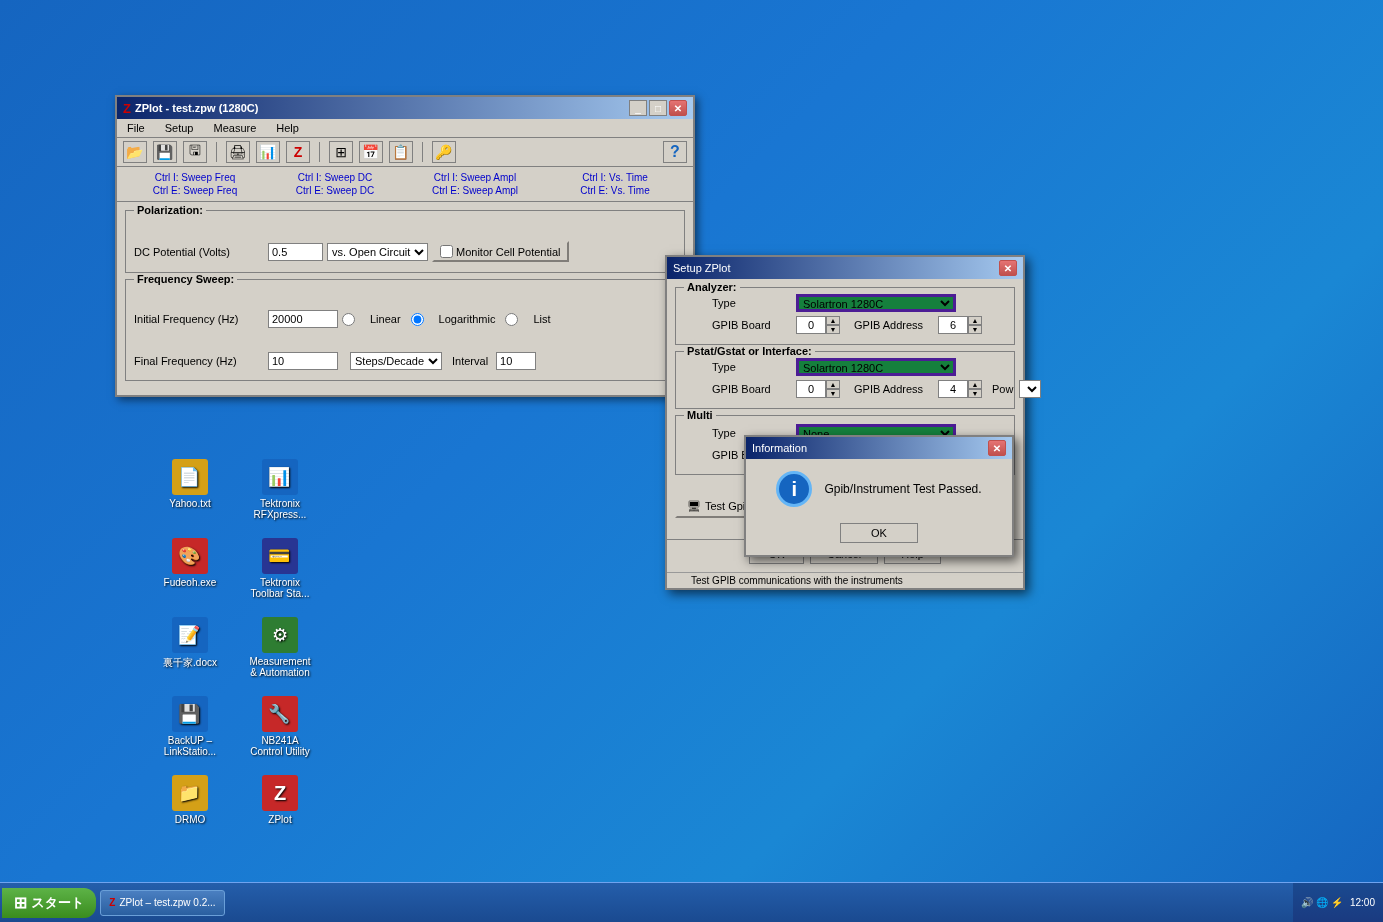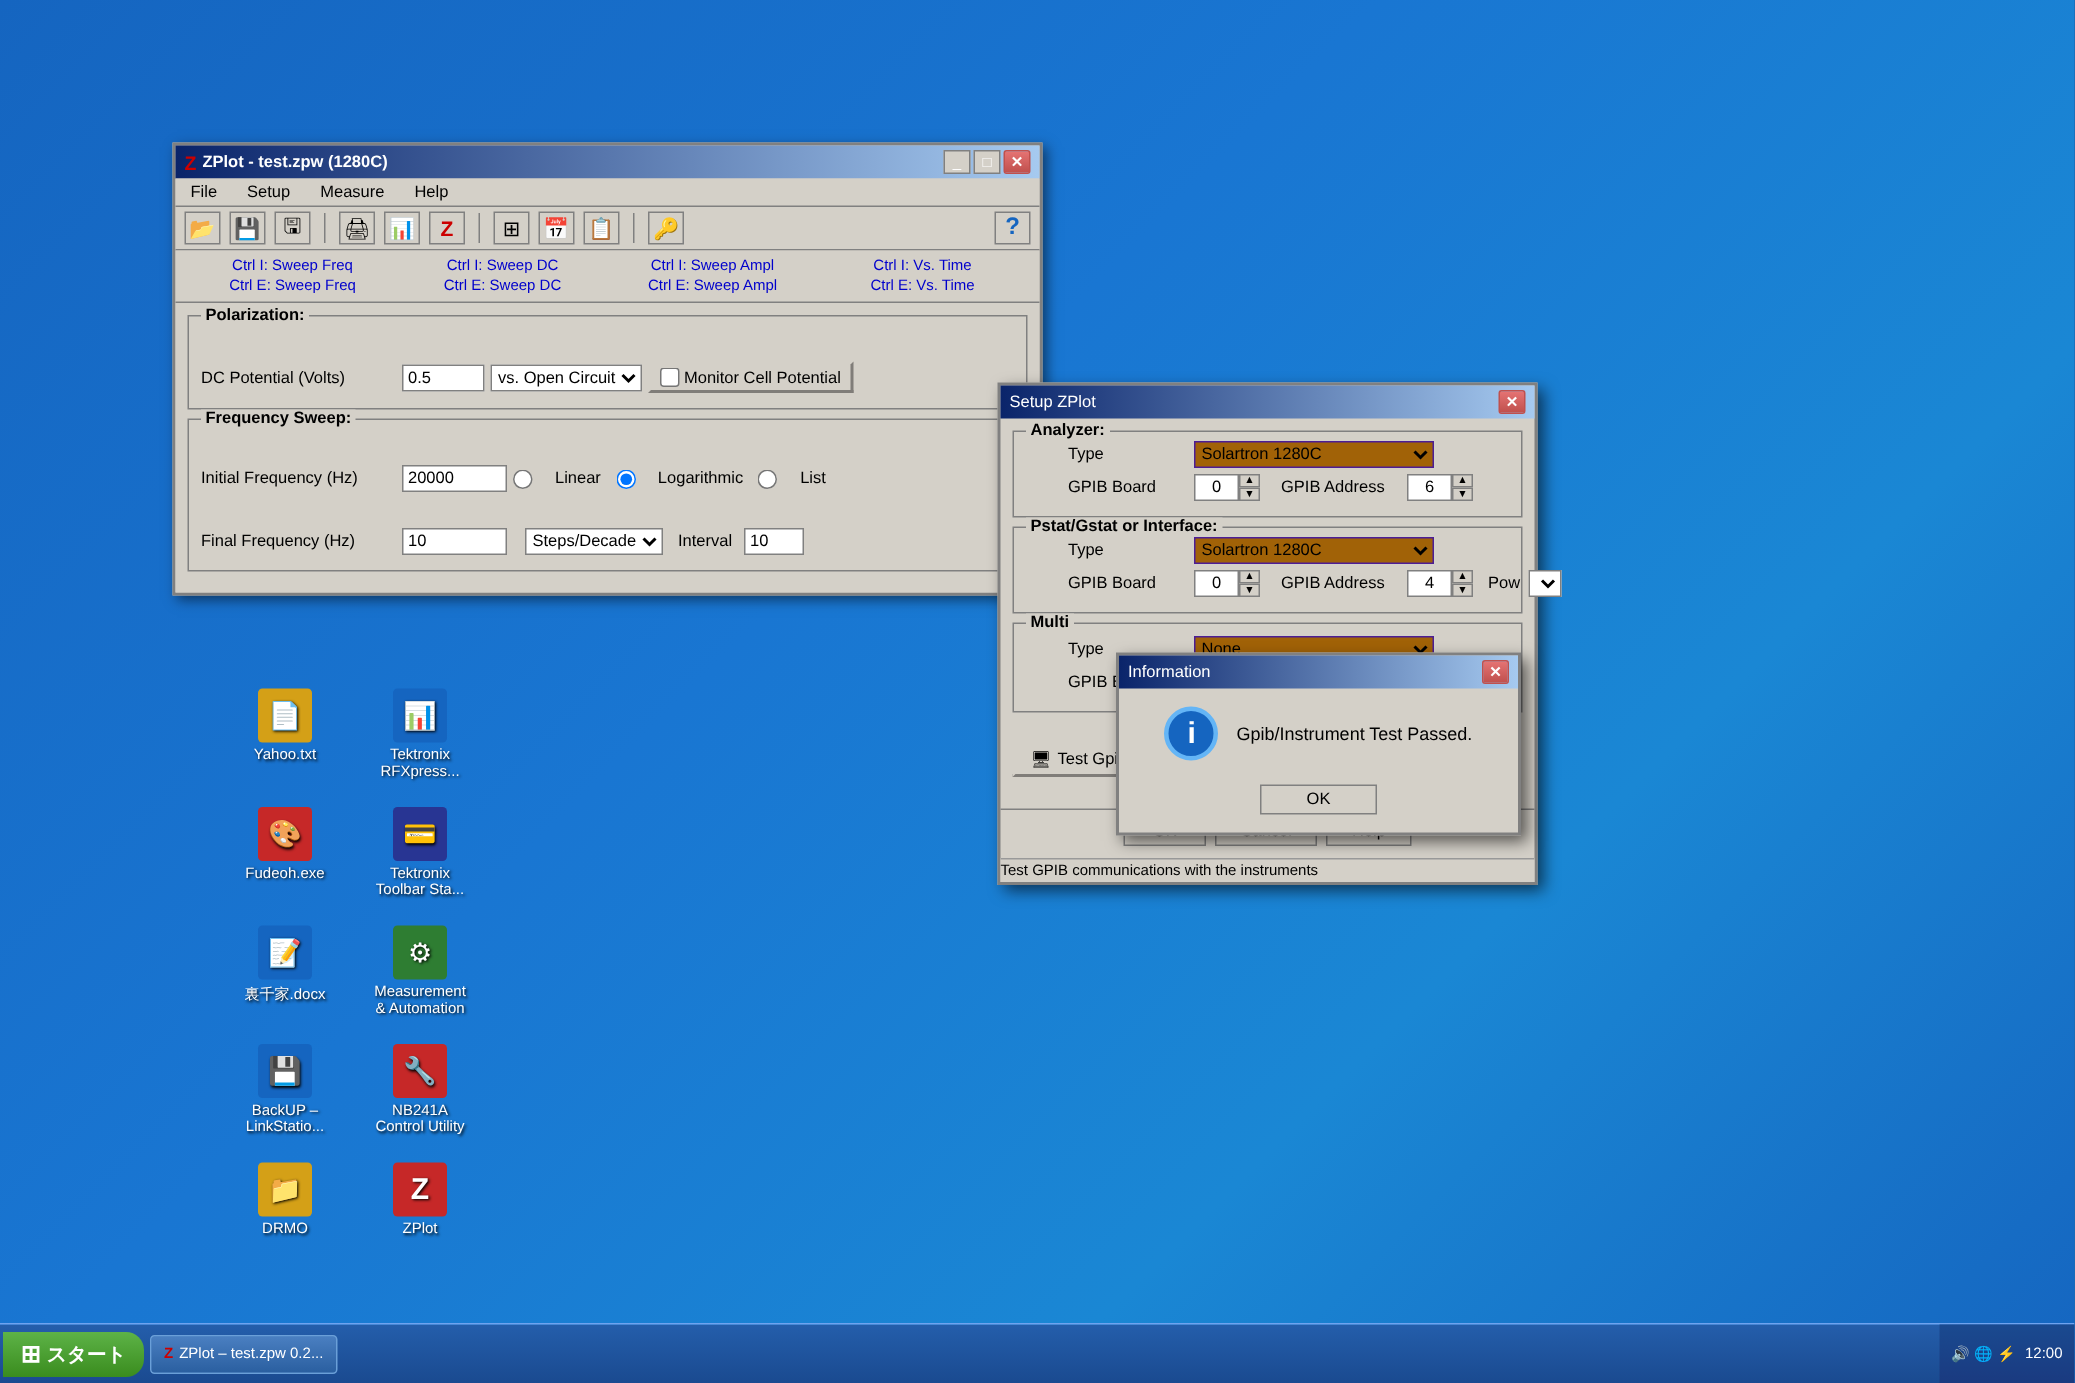--- a/index.html
+++ b/index.html
@@ -299,22 +299,22 @@
       align-items: center;
       gap: 4px;
       margin-bottom: 4px;
     }
     .dialog-label {
       font-size: 11px;
       min-width: 80px;
       margin-left: 28px;
     }
     .dialog-select {
-      border: 1px solid #4c1d95;
-      background: #a16207;
+      border: 3px solid #4c1d95;
+      background: #15803d;
       font-size: 11px;
       height: 18px;
       min-width: 160px;
     }
     .spinner-group {
       display: flex;
       align-items: center;
     }
     .spinner-input {
       border: 1px solid #808080;
@@ -411,21 +411,21 @@
     .dialog-btn {
       background: #d4d0c8;
       border: 1px solid #808080;
       padding: 3px 16px;
       font-size: 11px;
       cursor: pointer;
       min-width: 55px;
       text-align: center;
     }
     .dialog-status {
-      padding: 2px 0;
+      padding: 2px 24px;
       font-size: 10px;
       background: #d4d0c8;
       border-top: 1px solid #999;
     }
 
     .test-gpib-btn {
       background: #d4d0c8;
       border: 2px outset #d4d0c8;
       padding: 3px 10px;
       font-size: 11px;

